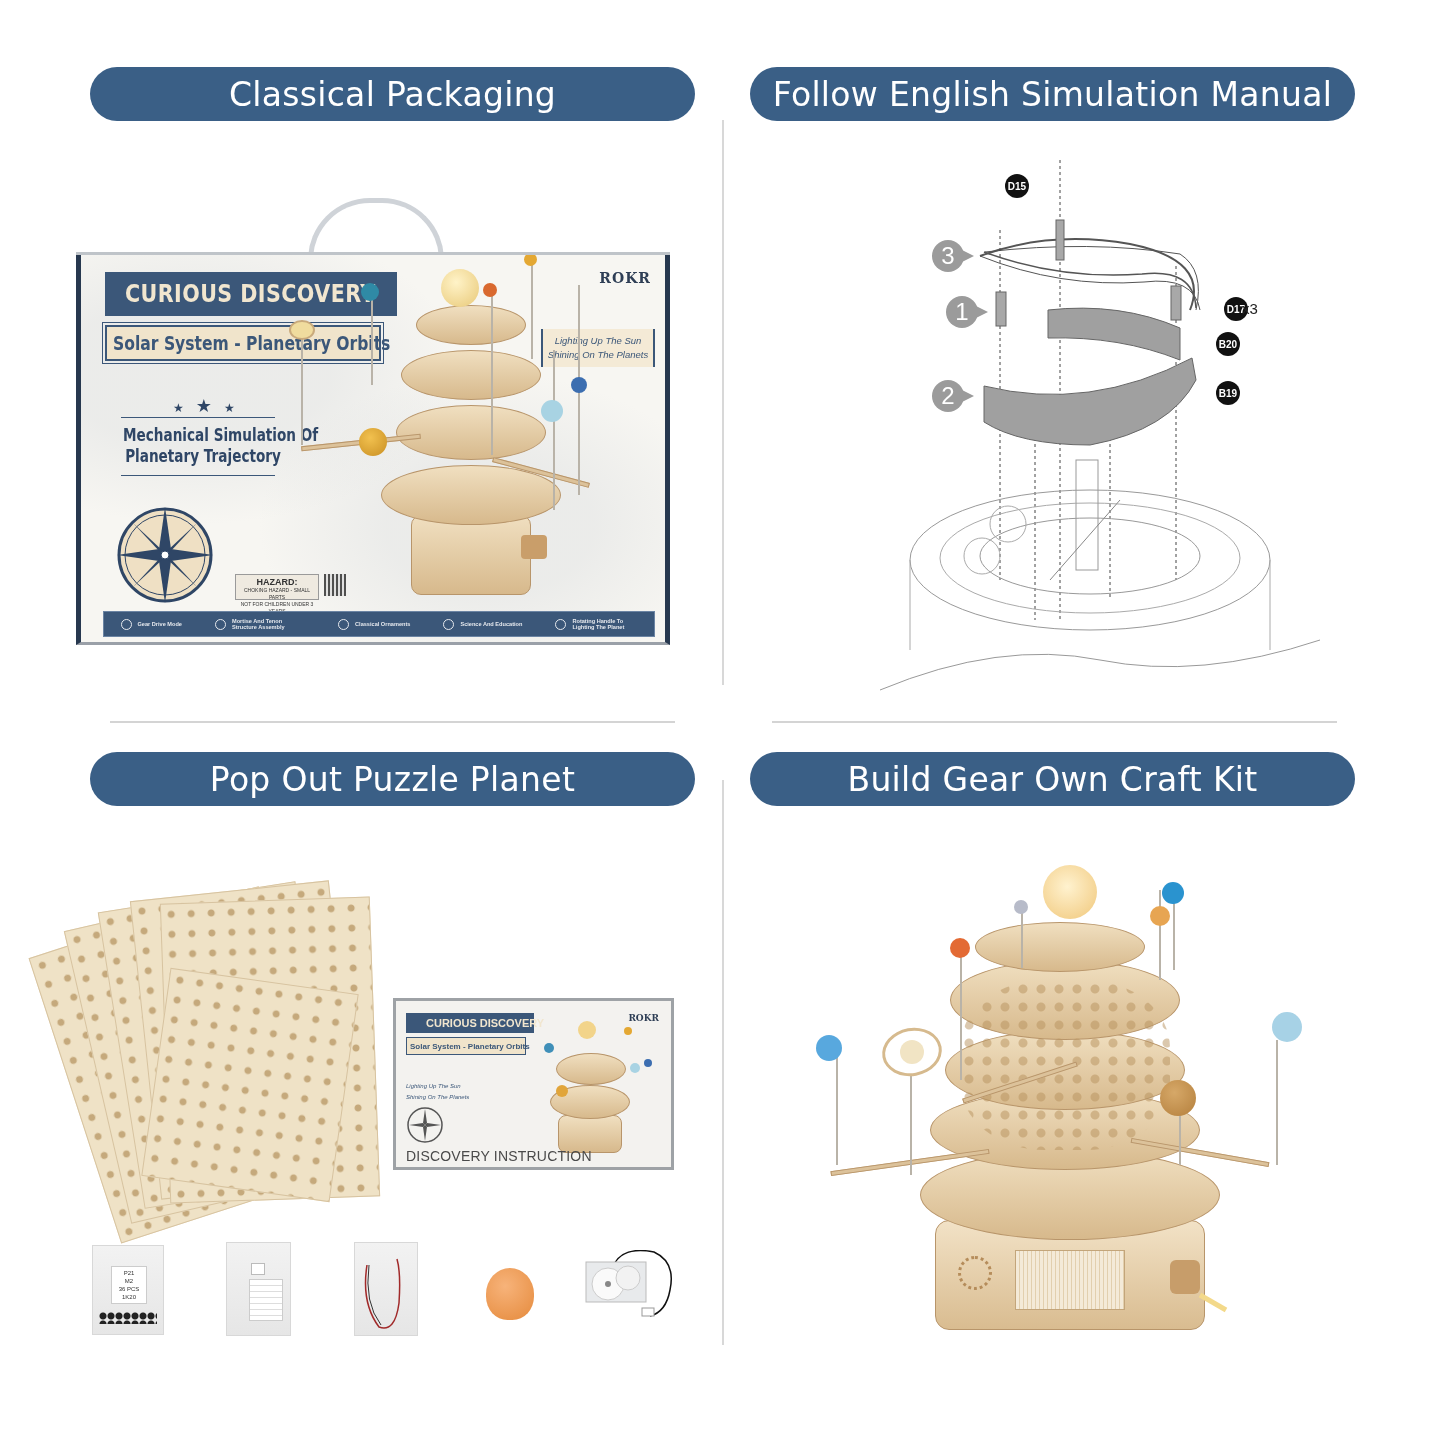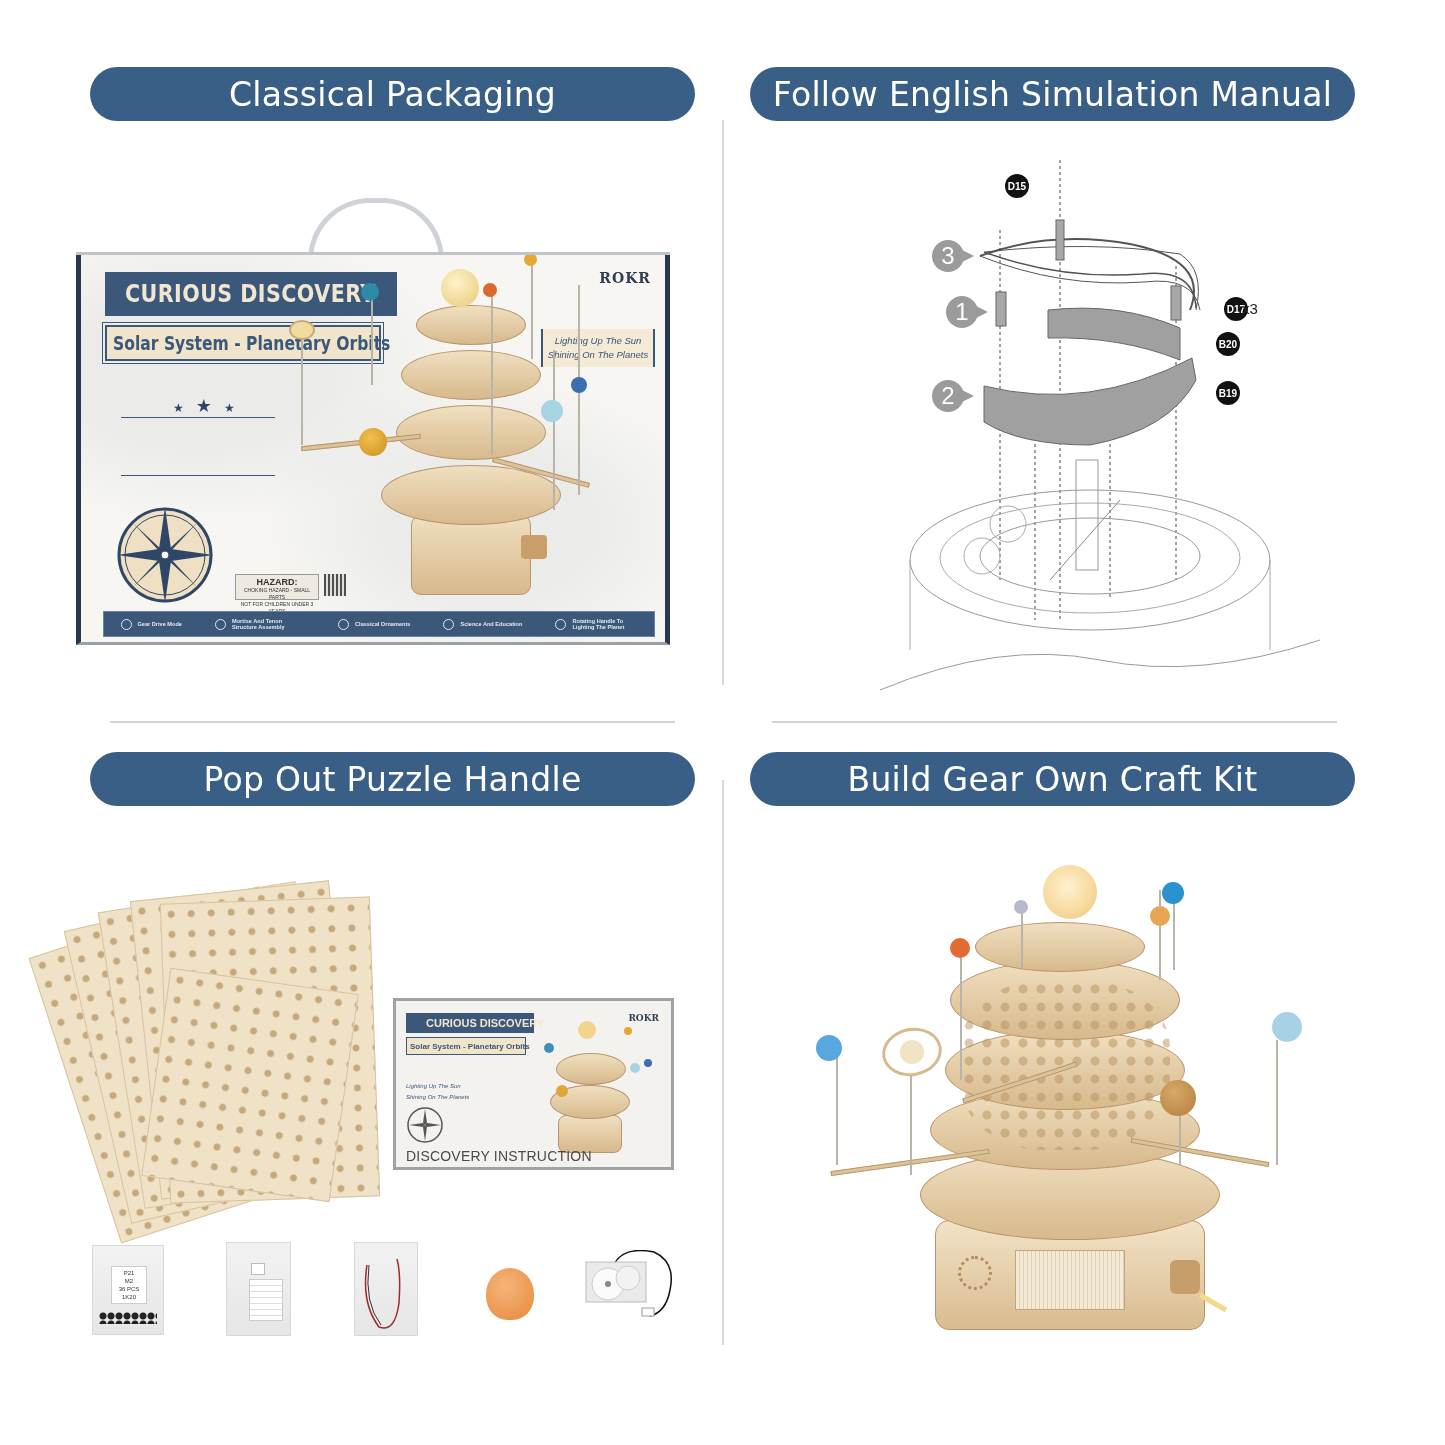--- a/index.html
+++ b/index.html
@@ -92,21 +92,21 @@
   .m-assembly { position: absolute; left: 10px; top: 147px; font-size: 14px; color: #4a4a4a; letter-spacing: 0.2px; }
 
   .part { position: absolute; }
   .bag { background: linear-gradient(180deg, #f2f2f2, #e6e6e6); border: 1px solid #d8d8d8; }
 </style>
 </head>
 <body>
 
 <div class="header-pill" style="left:90px;top:67px;width:605px;">Classical Packaging</div>
 <div class="header-pill" style="left:750px;top:67px;width:605px;">Follow English Simulation Manual</div>
-<div class="header-pill" style="left:90px;top:752px;width:605px;">Pop Out Puzzle Handle</div>
+<div class="header-pill" style="left:90px;top:752px;width:605px;">Pop Out Puzzle Planet</div>
 <div class="header-pill" style="left:750px;top:752px;width:605px;">Build Gear Own Craft Kit</div>
 
 <div class="divider-v" style="left:722px;top:120px;height:565px;"></div>
 <div class="divider-v" style="left:722px;top:780px;height:565px;"></div>
 <div class="divider-h" style="left:110px;top:721px;width:565px;"></div>
 <div class="divider-h" style="left:772px;top:721px;width:565px;"></div>
 
 <div>
   <div class="box-handle"></div>
   <div class="box-lid"></div>
@@ -131,20 +131,24 @@
 
     <div class="rokr">ROKR</div>
 
     <div class="lighting-box">
       <span>Lighting Up The Sun</span>
       <span>Shining On The Planets</span>
     </div>
 
     <div class="stars">★<span class="big">★</span>★</div>
     <div class="mech-line" style="top:162px;"></div>
+    <div class="mech-text">
+      <span>Mechanical Simulation Of</span>
+      <span>Planetary Trajectory</span>
+    </div>
     <div class="mech-line" style="top:220px;"></div>
 
     <svg class="compass" viewBox="0 0 108 108">
       <circle cx="54" cy="54" r="46" fill="#efe0c4" stroke="#2f4666" stroke-width="3"></circle>
       <circle cx="54" cy="54" r="40" fill="none" stroke="#2f4666" stroke-width="1"></circle>
       <polygon points="54,6 60,48 54,54 48,48" fill="#2f4666"></polygon>
       <polygon points="54,102 60,60 54,54 48,60" fill="#2f4666"></polygon>
       <polygon points="6,54 48,48 54,54 48,60" fill="#2f4666"></polygon>
       <polygon points="102,54 60,48 54,54 60,60" fill="#2f4666"></polygon>
       <polygon points="22,22 52,50 54,54 50,52" fill="#2f4666"></polygon>

